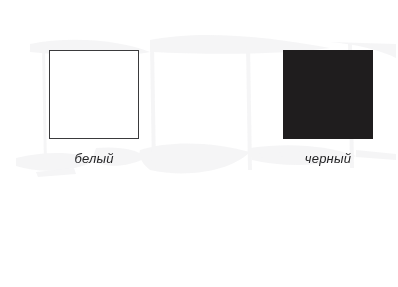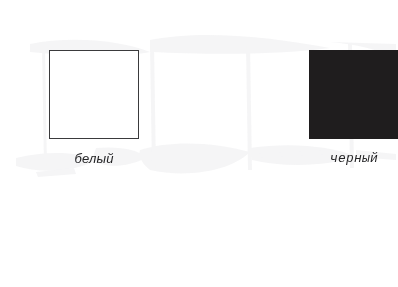--- a/index.html
+++ b/index.html
@@ -30,21 +30,21 @@
     width: 398px;
     height: 287px;
     pointer-events: none;
     opacity: 0.55;
   }
 
   .swatch-strip {
     position: absolute;
     left: 49px;
     top: 50px;
-    width: 350px;
+    width: 324px;
     height: 120px;
     display: flex;
     justify-content: space-between;
     align-items: flex-start;
   }
 
   .swatch-cell {
     width: 90px;
     display: flex;
     flex-direction: column;
@@ -101,17 +101,17 @@
   <div class="swatch-strip">
 
     <div class="swatch-cell">
       <span class="swatch-chip bordered" style="background:#ffffff;border-color:#3a3a3c"></span>
       <span class="swatch-label" style="color: rgb(36, 36, 38);">белый</span>
     </div>
 
 
     <div class="swatch-cell">
       <span class="swatch-chip" style="background:#1f1d1e"></span>
-      <span class="swatch-label" style="color: rgb(36, 36, 38); font-family: Liberation Mono, monospace;">черный</span>
+      <span class="swatch-label" style="color: rgb(36, 36, 38);">черный</span>
     </div>
 
   </div>
 </div>
 
 </body></html>

